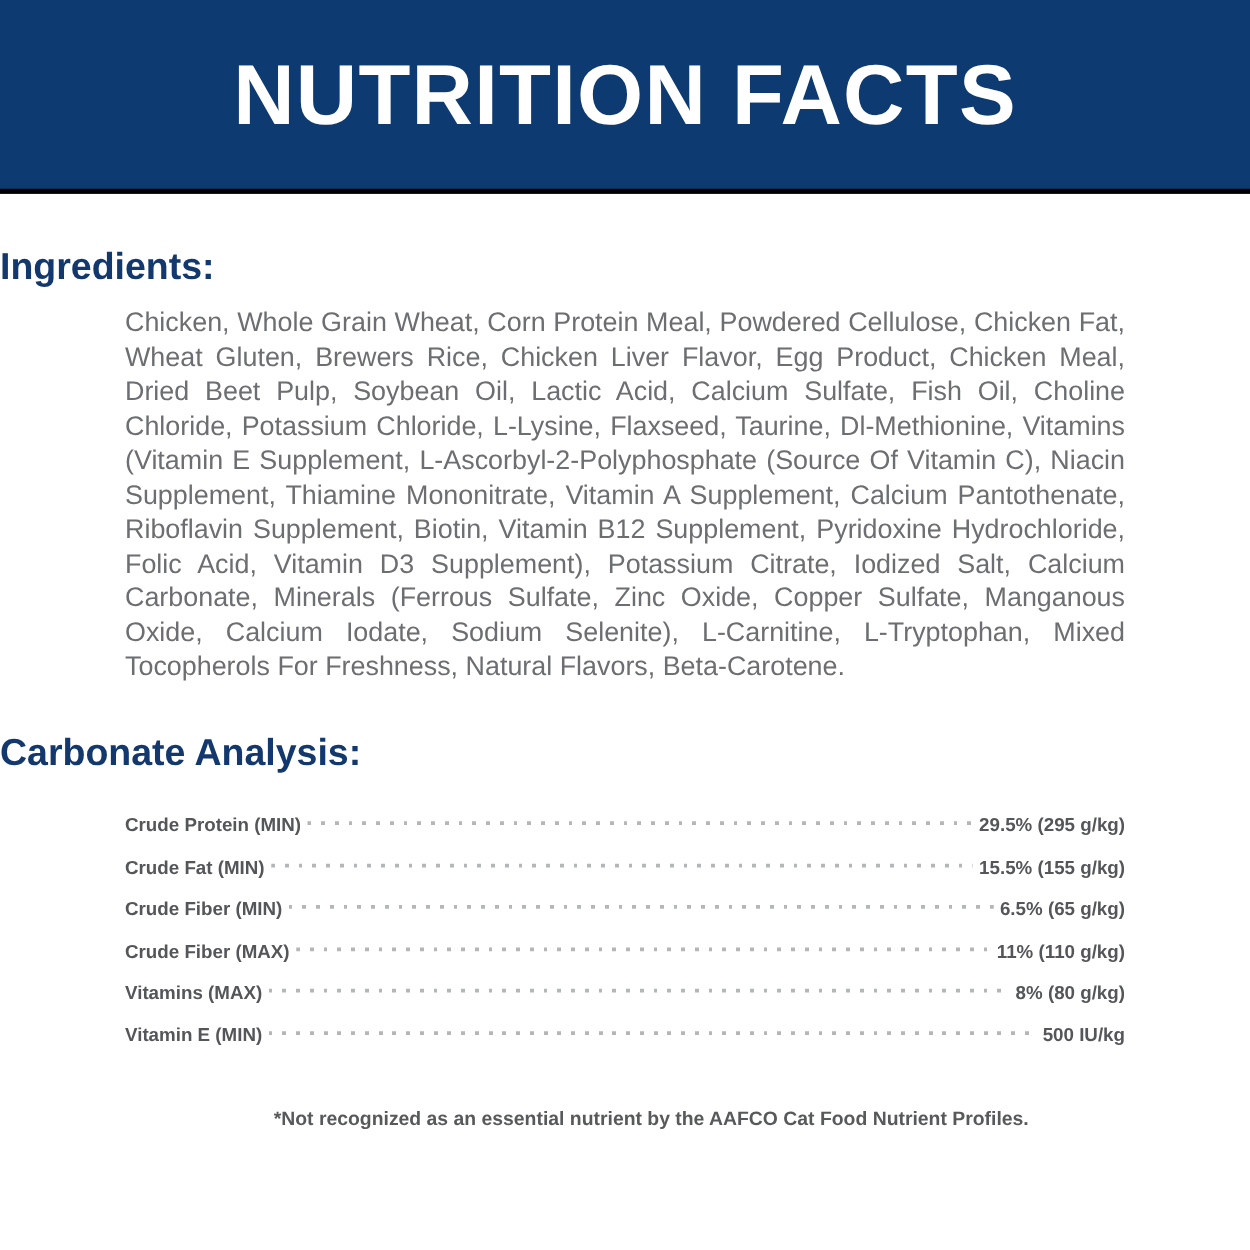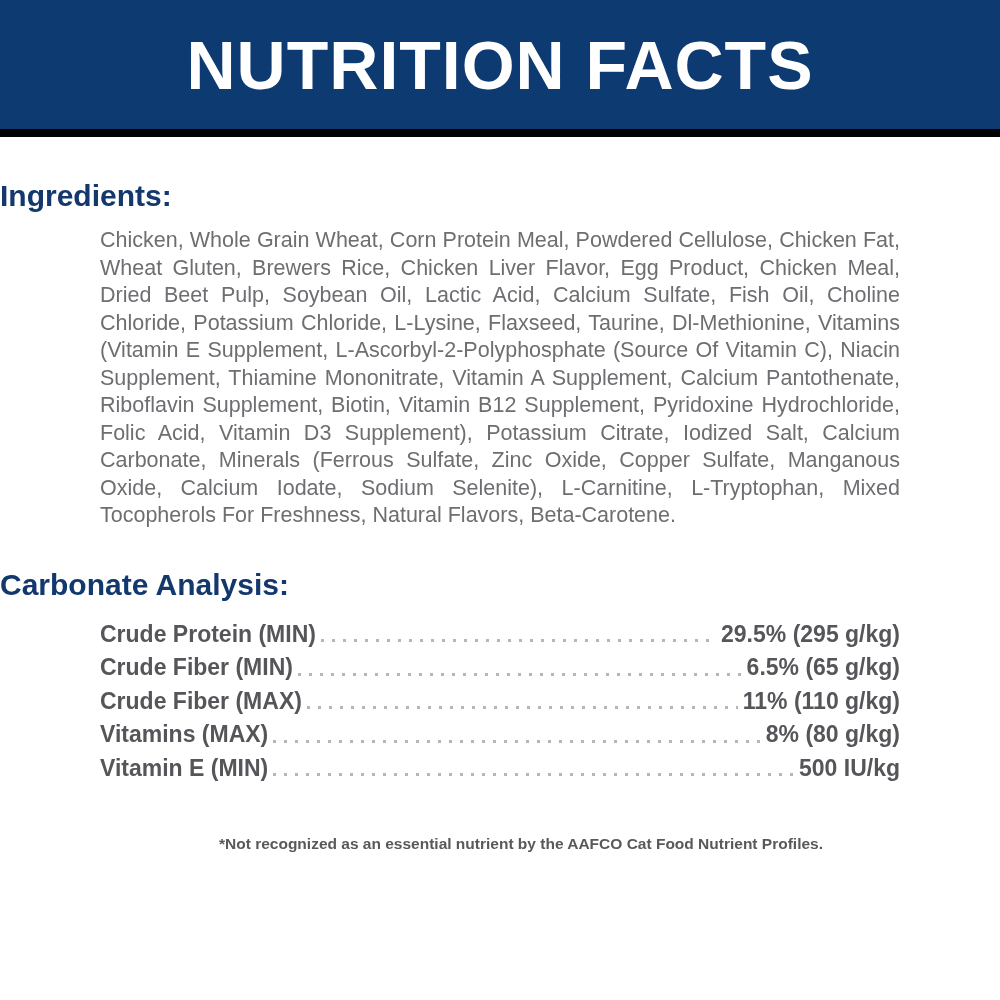--- a/index.html
+++ b/index.html
@@ -6,23 +6,23 @@
     margin: 0;
     padding: 0;
     background: #ffffff;
     width: 1000px;
     height: 1000px;
     font-family: "Liberation Sans", sans-serif;
     overflow: hidden;
   }
   .banner {
     width: 1000px;
-    height: 137px;
+    height: 155px;
     background: #0d3a70;
-    border-bottom: 8px solid #000000;
+    border-bottom: 4px solid #000000;
     display: flex;
     align-items: center;
     justify-content: center;
     box-sizing: border-box;
   }
   .banner-title {
     color: #ffffff;
     font-size: 68px;
     font-weight: 800;
     letter-spacing: 1px;
@@ -48,24 +48,24 @@
   }
   .analysis-section {
     padding-top: 38px;
   }
   .ga-rows {
     width: 800px;
     margin: 16px auto 0 auto;
   }
   .ga-row {
     display: flex;
-    align-items: center;
+    align-items: flex-end;
     height: 33.5px;
     color: #55565a;
-    font-size: 23px;
+    font-size: 15px;
     font-weight: 700;
   }
   .ga-label { white-space: nowrap; }
   .ga-value { white-space: nowrap; }
   .ga-dots {
     flex: 1;
     height: 3px;
     margin: 0 5px;
     align-self: flex-end;
     margin-bottom: 9px;
@@ -94,20 +94,25 @@
 
 <div class="analysis-section">
   <h2 class="section-heading">Carbonate Analysis:</h2>
   <div class="ga-rows">
     <div class="ga-row">
       <span class="ga-label">Crude Protein (MIN)</span>
       <span class="ga-dots"></span>
       <span class="ga-value">29.5% (295 g/kg)</span>
     </div>
     <div class="ga-row">
+      <span class="ga-label">Crude Fat (MIN)</span>
+      <span class="ga-dots"></span>
+      <span class="ga-value">15.5% (155 g/kg)</span>
+    </div>
+    <div class="ga-row">
       <span class="ga-label">Crude Fiber (MIN)</span>
       <span class="ga-dots"></span>
       <span class="ga-value">6.5% (65 g/kg)</span>
     </div>
     <div class="ga-row">
       <span class="ga-label">Crude Fiber (MAX)</span>
       <span class="ga-dots"></span>
       <span class="ga-value">11% (110 g/kg)</span>
     </div>
     <div class="ga-row">

